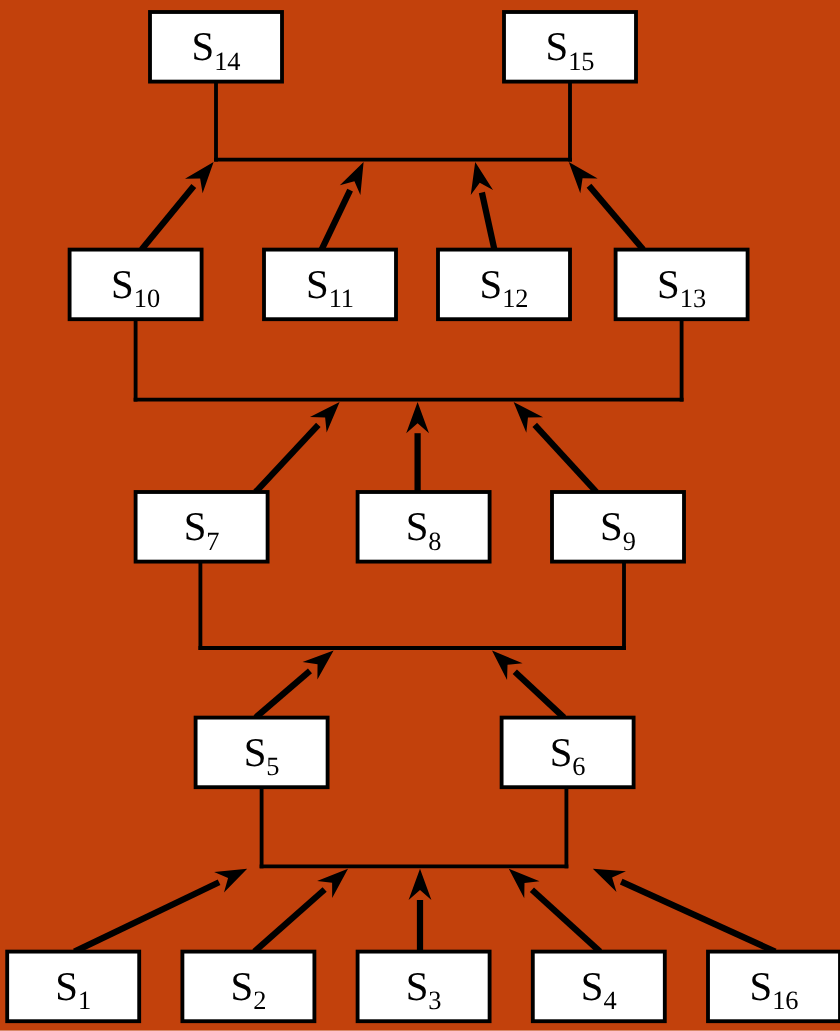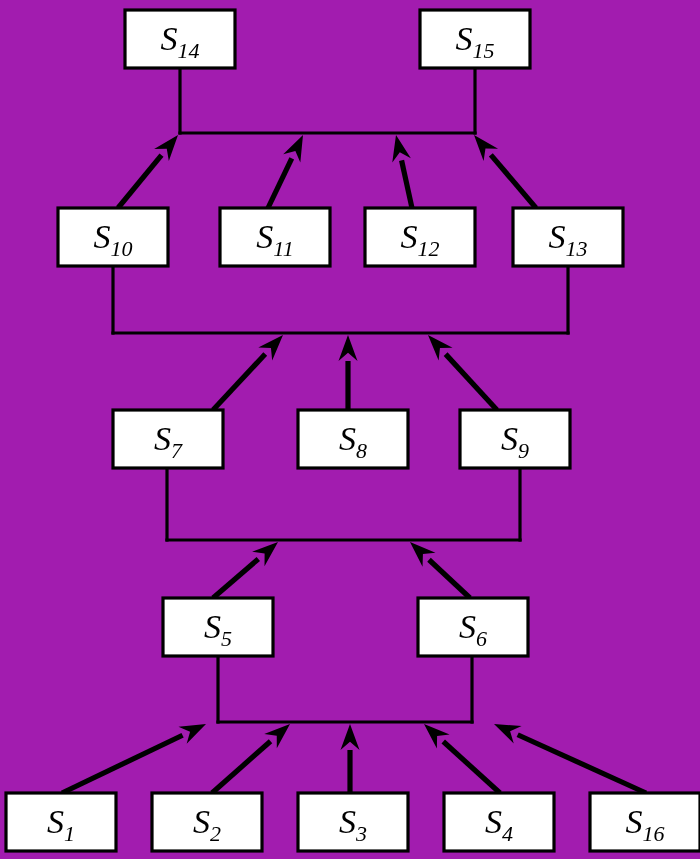--- a/index.html
+++ b/index.html
@@ -4,24 +4,23 @@
 <style>
   html, body {
     margin: 0;
     padding: 0;
     background: #ffffff;
   }
   #diagram-root {
     position: relative;
     width: 700px;
     height: 859px;
-    background: #a21caf;
+    background: #c2410c;
     font-family: "Liberation Serif", "DejaVu Serif", serif;
     overflow: hidden;
-    font-style: italic;
   }
   svg#diagram-svg {
     position: absolute;
     left: 0;
     top: 0;
     width: 700px;
     height: 859px;
     display: block;
   }
   .node-box {

